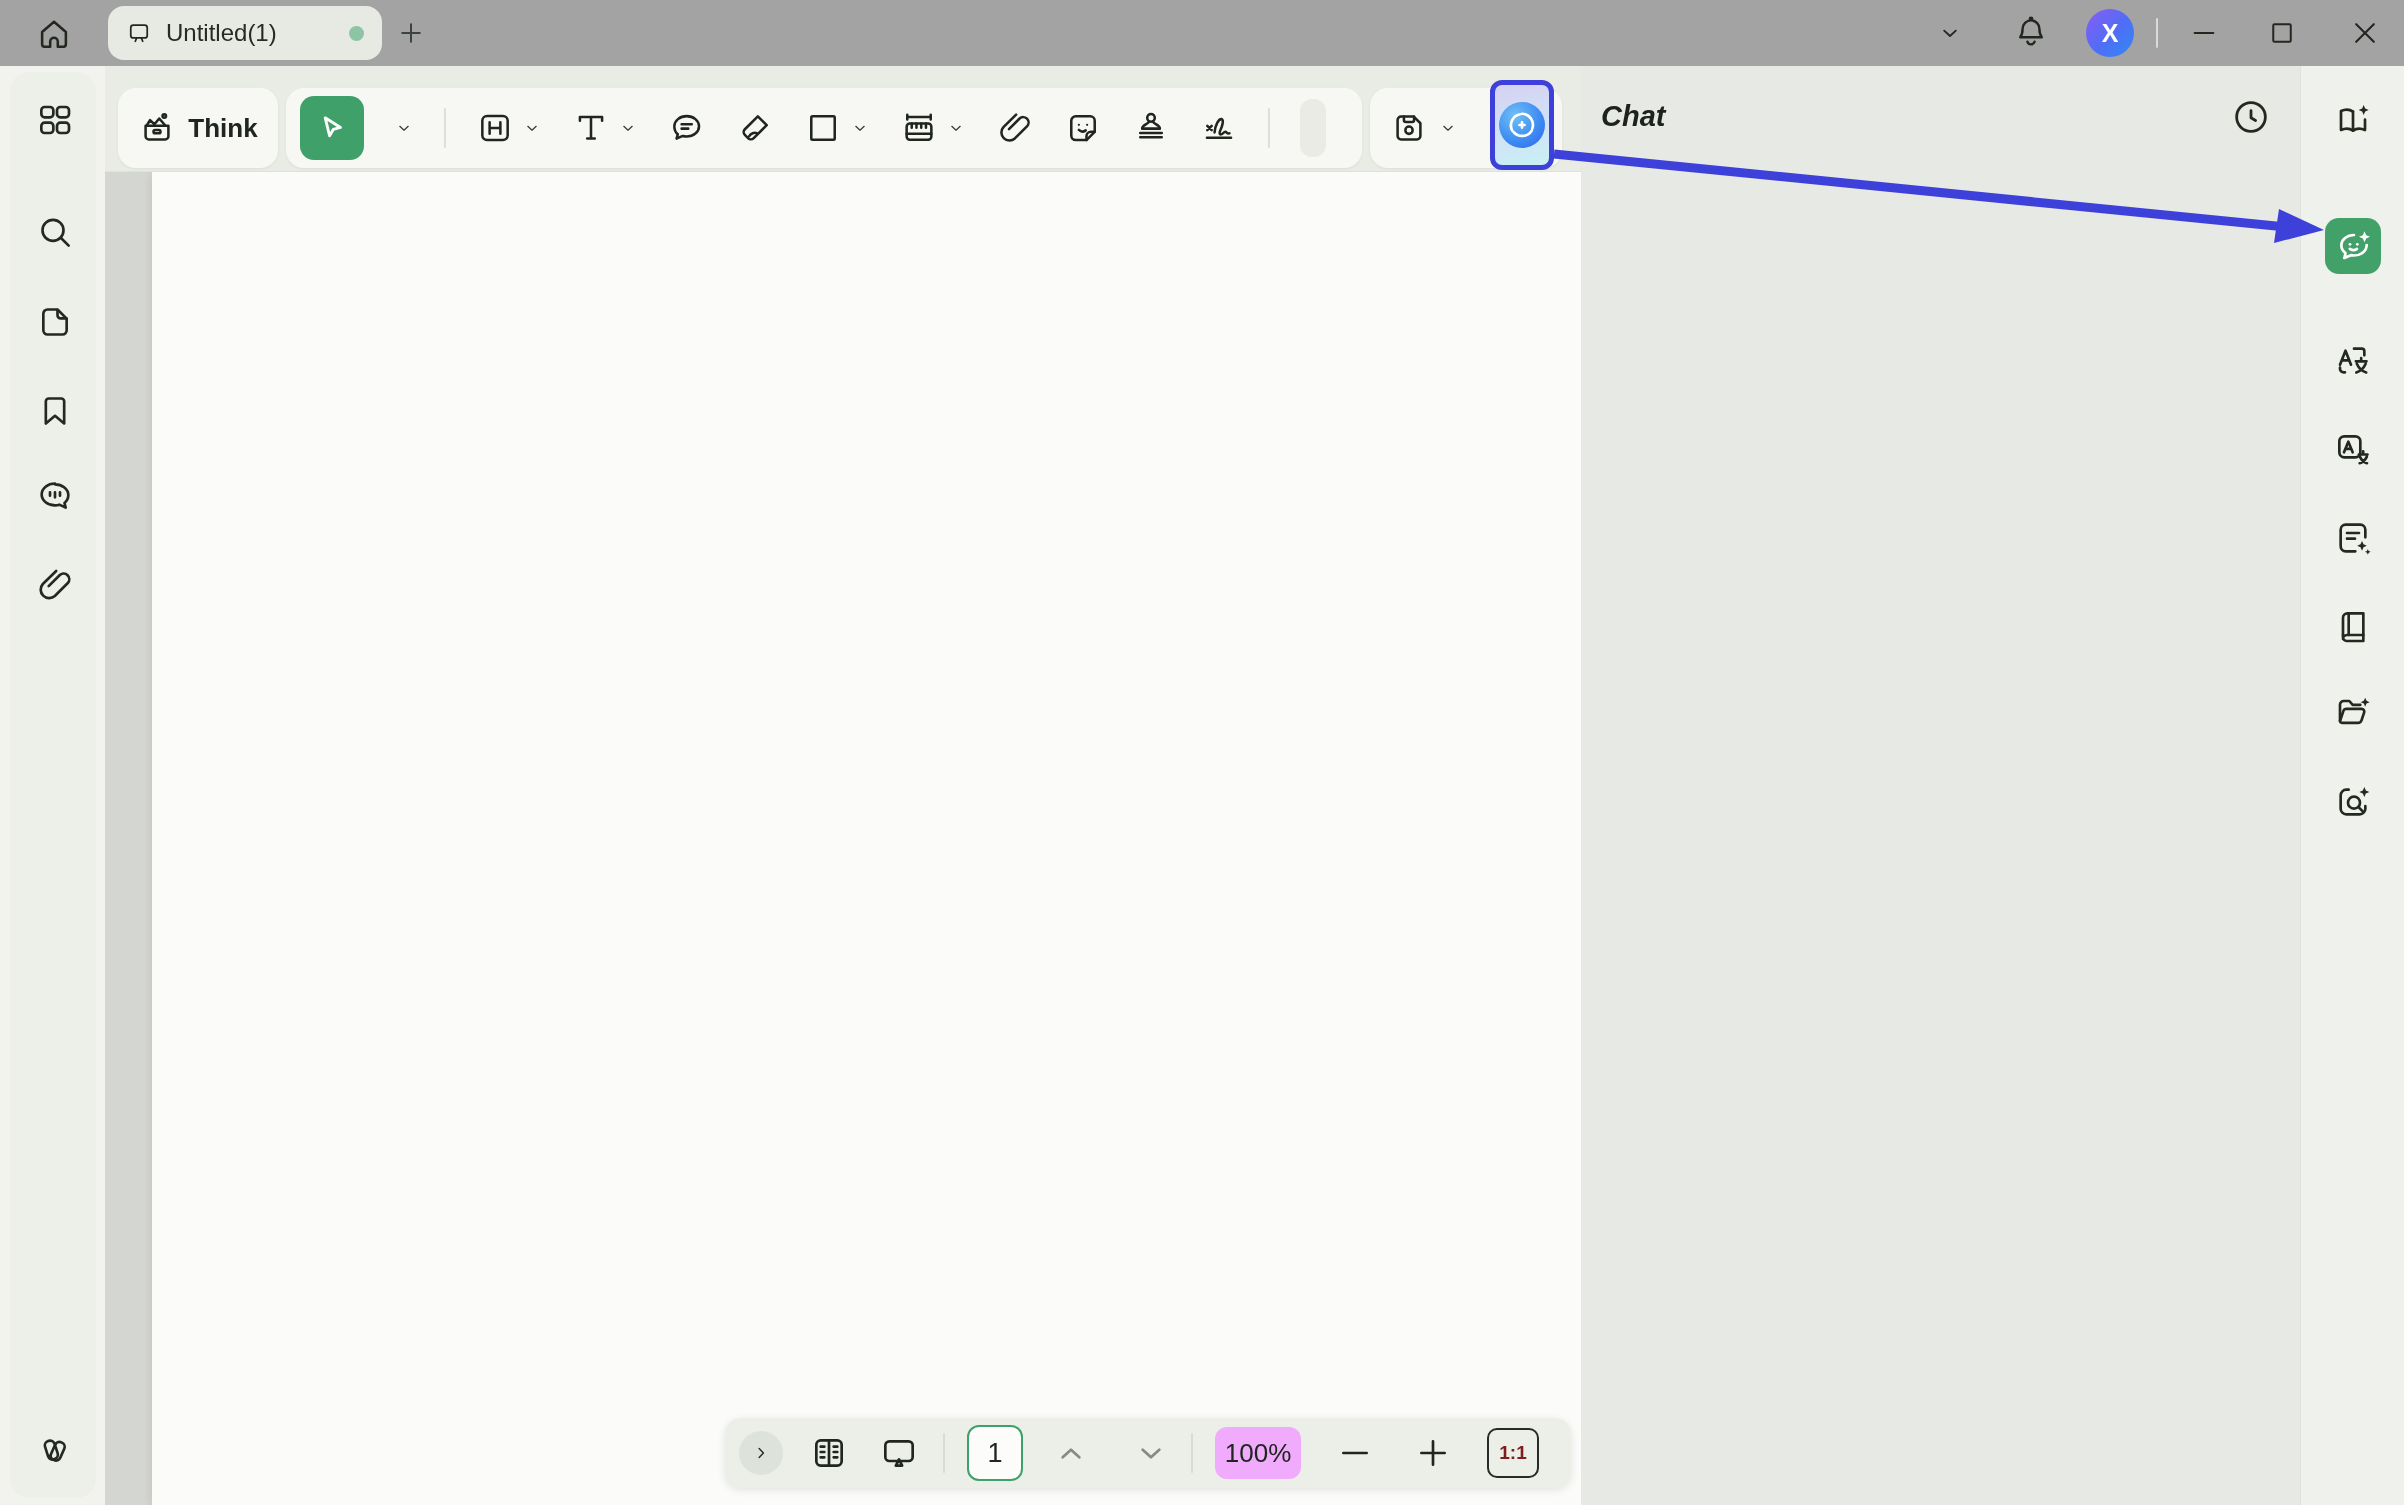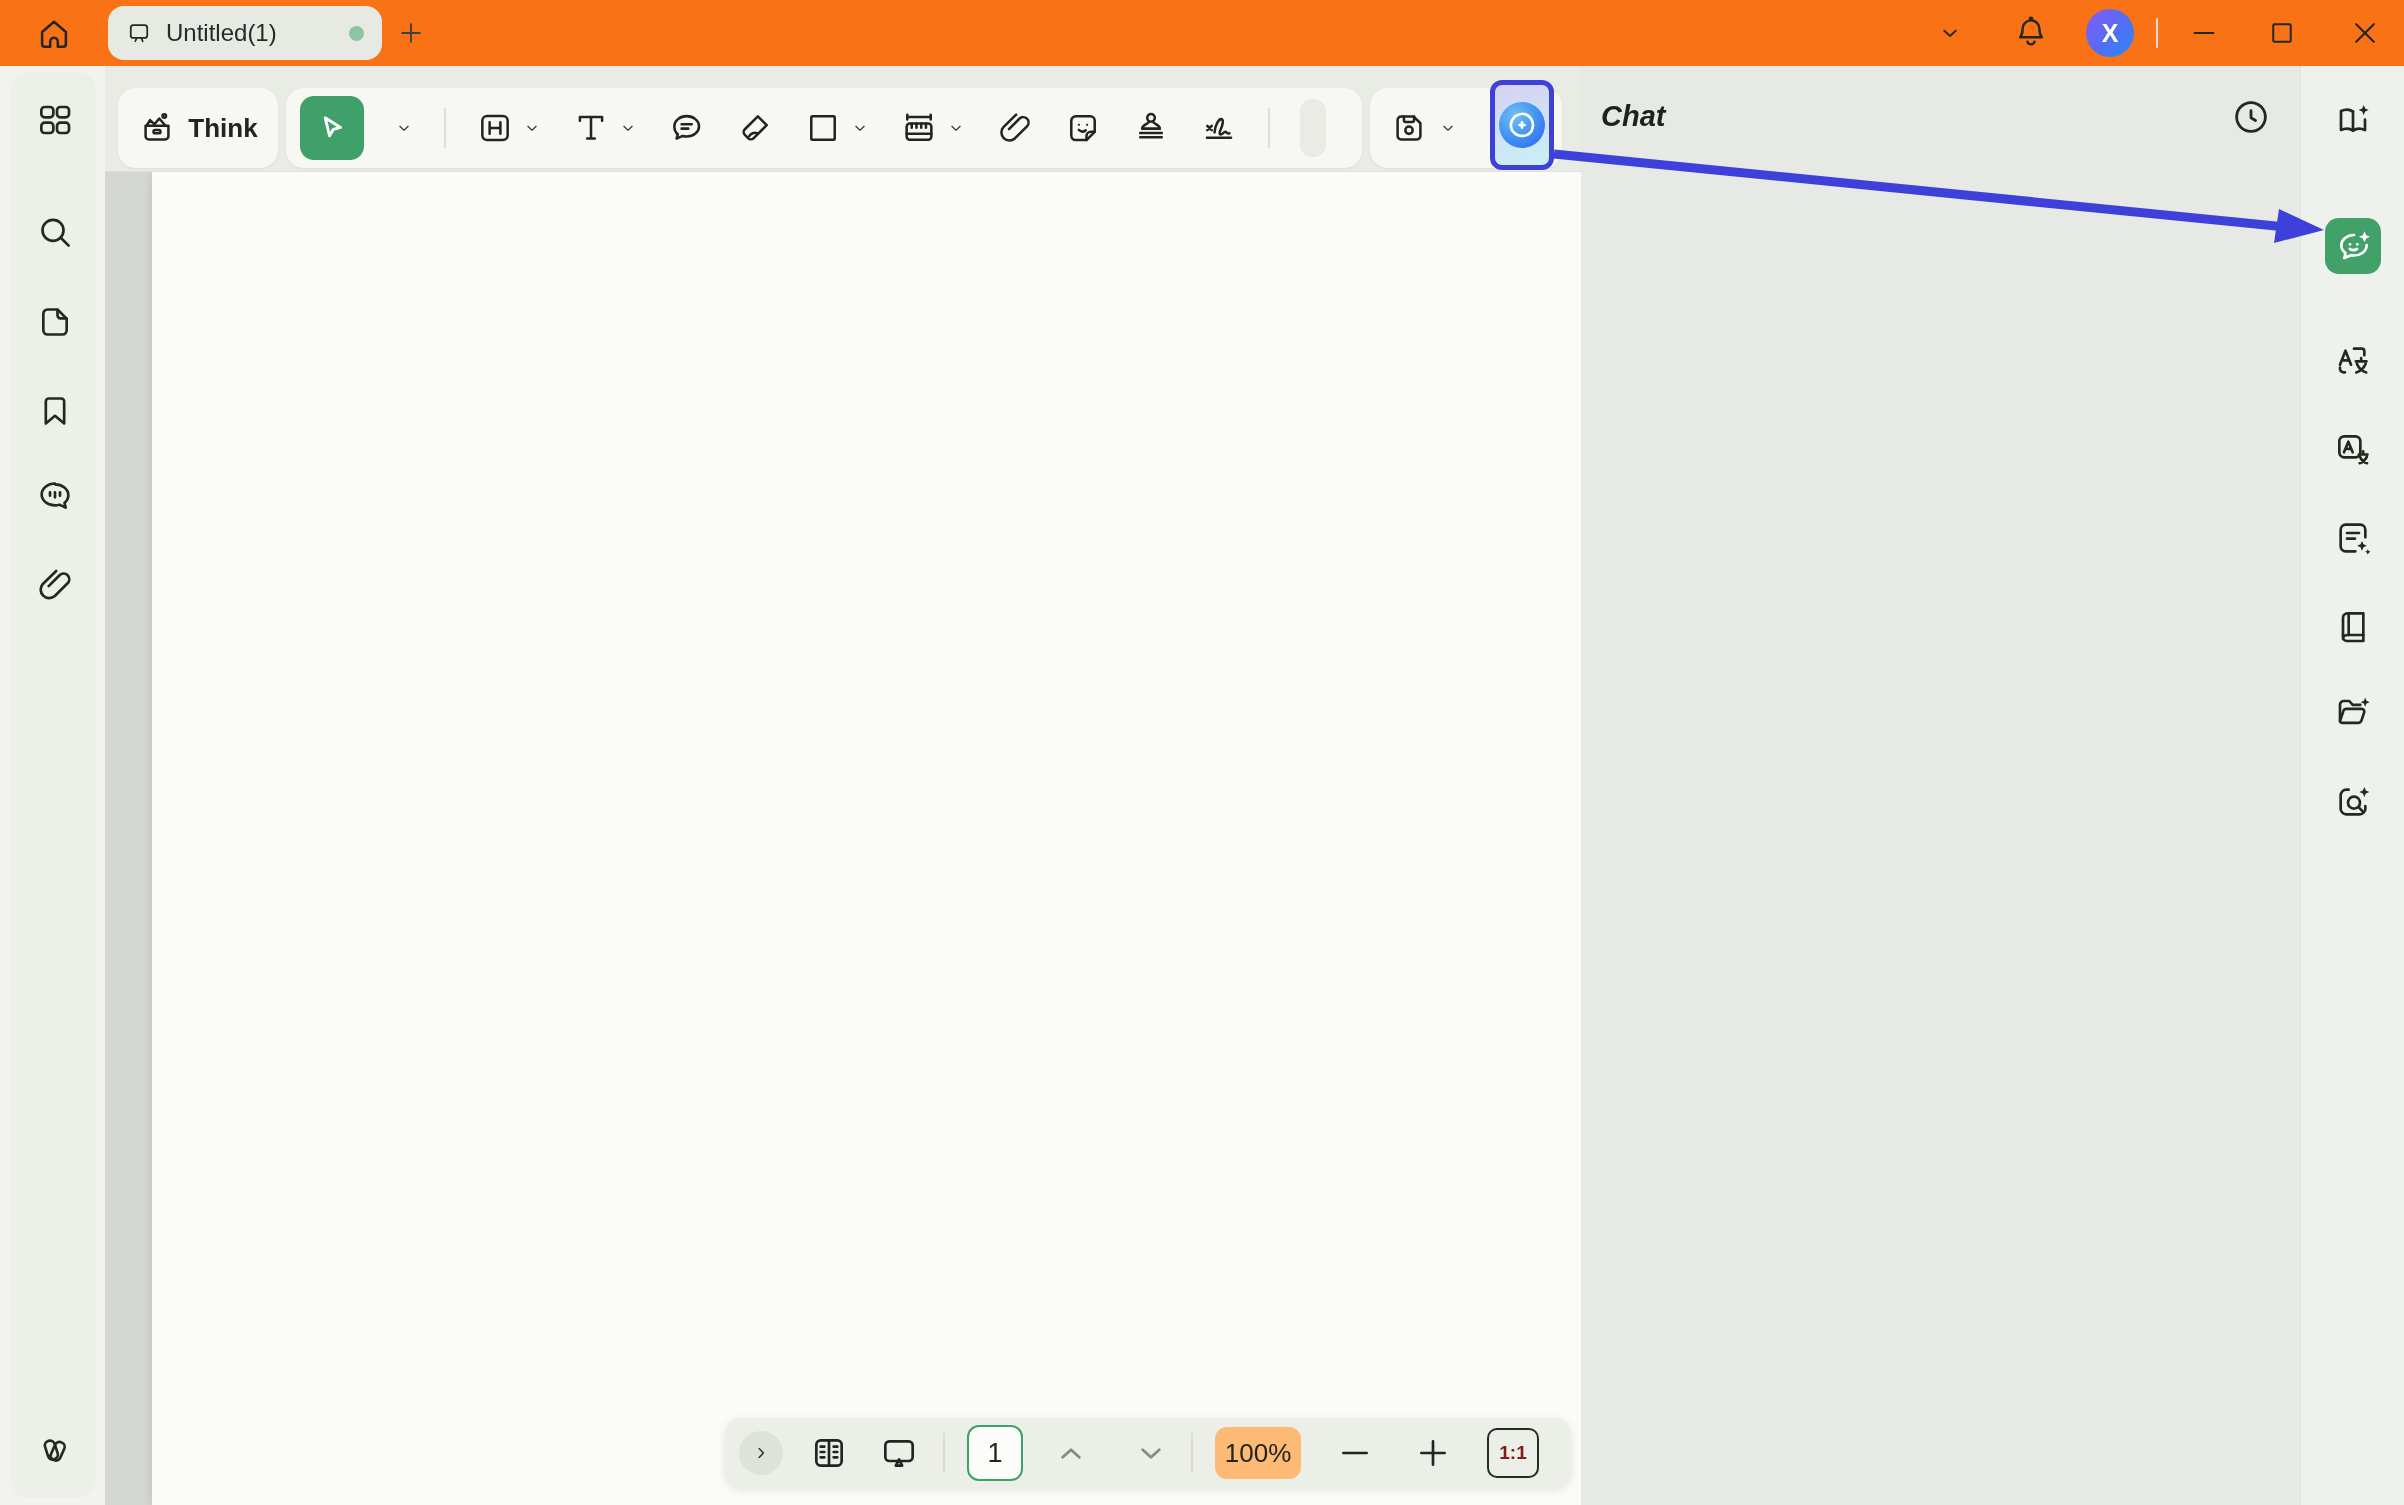--- a/index.html
+++ b/index.html
@@ -3,21 +3,21 @@
 <meta charset="utf-8">
 <style>
   * { margin:0; padding:0; box-sizing:border-box; }
   html,body { width:2404px; height:1505px; overflow:hidden; background:#f2f3ee;
     font-family:"Liberation Sans", sans-serif; color:#23281f; }
   #app { position:relative; width:2404px; height:1505px; }
   svg.ic { display:block; fill:none; stroke:currentColor; stroke-width:1.6;
     stroke-linecap:round; stroke-linejoin:round; }
 
   
-  .topbar { position:absolute; left:0; top:0; width:2404px; height:66px; background:#f97316; }
+  .topbar { position:absolute; left:0; top:0; width:2404px; height:66px; background:#a3a3a3; }
   .home-btn { position:absolute; left:32px; top:12px; width:44px; height:44px; color:#23281f;
     display:flex; align-items:center; justify-content:center; border-radius:10px; cursor:pointer; }
   .tab { position:absolute; left:108px; top:6px; width:274px; height:54px; background:#e7e9e3;
     border-radius:16px; display:flex; align-items:center; padding:0 18px; gap:14px; }
   .tab-title { font-size:24px; color:#262b26; flex:1; white-space:nowrap; }
   .tab-dot { width:15px; height:15px; border-radius:50%; background:#8cc5a3; }
   .newtab { position:absolute; left:396px; top:18px; width:30px; height:30px; color:#3c423c; }
   .topctl { position:absolute; top:0; height:66px; display:flex; align-items:center; color:#23281f; }
   .avatar { width:48px; height:48px; border-radius:50%;
     background:linear-gradient(135deg,#8a5cf5 0%,#4f6ef5 55%,#2f8af5 100%);
@@ -82,21 +82,21 @@
   
   .bottom-bar { position:absolute; left:725px; top:1418px; width:846px; height:70px;
     background:#eceee8; border-radius:16px; box-shadow:0 2px 8px rgba(0,0,0,.10);
     display:flex; align-items:center; padding:0 14px; z-index:20; }
   .bb-circle { width:44px; height:44px; border-radius:50%; background:#dde3db; color:#2a2f2a;
     display:flex; align-items:center; justify-content:center; margin-right:26px; cursor:pointer; }
   .bb-ic { width:40px; height:40px; color:#20261f; cursor:pointer; }
   .bb-sep { width:2px; height:40px; background:#d9dbd4; border-radius:1px; }
   .page-box { width:56px; height:56px; border:2.5px solid #3fa169; border-radius:12px; background:#fcfdfb;
     display:flex; align-items:center; justify-content:center; font-size:27px; color:#20251f; cursor:text; }
-  .zoom-pill { width:86px; height:52px; border-radius:12px; background:#fdba74;
+  .zoom-pill { width:86px; height:52px; border-radius:12px; background:#f0abfc;
     display:flex; align-items:center; justify-content:center; font-size:26px; color:#20251f; cursor:pointer; }
   .one2one { width:52px; height:50px; border:2.5px solid #262b26; border-radius:10px;
     display:flex; align-items:center; justify-content:center; font-size:19px; font-weight:700;
     color:#7f1d1d; cursor:pointer; }
 
   .arrow-overlay { position:absolute; left:1540px; top:130px; width:800px; height:130px; z-index:50; pointer-events:none; }
 </style>
 </head>
 <body>
 

